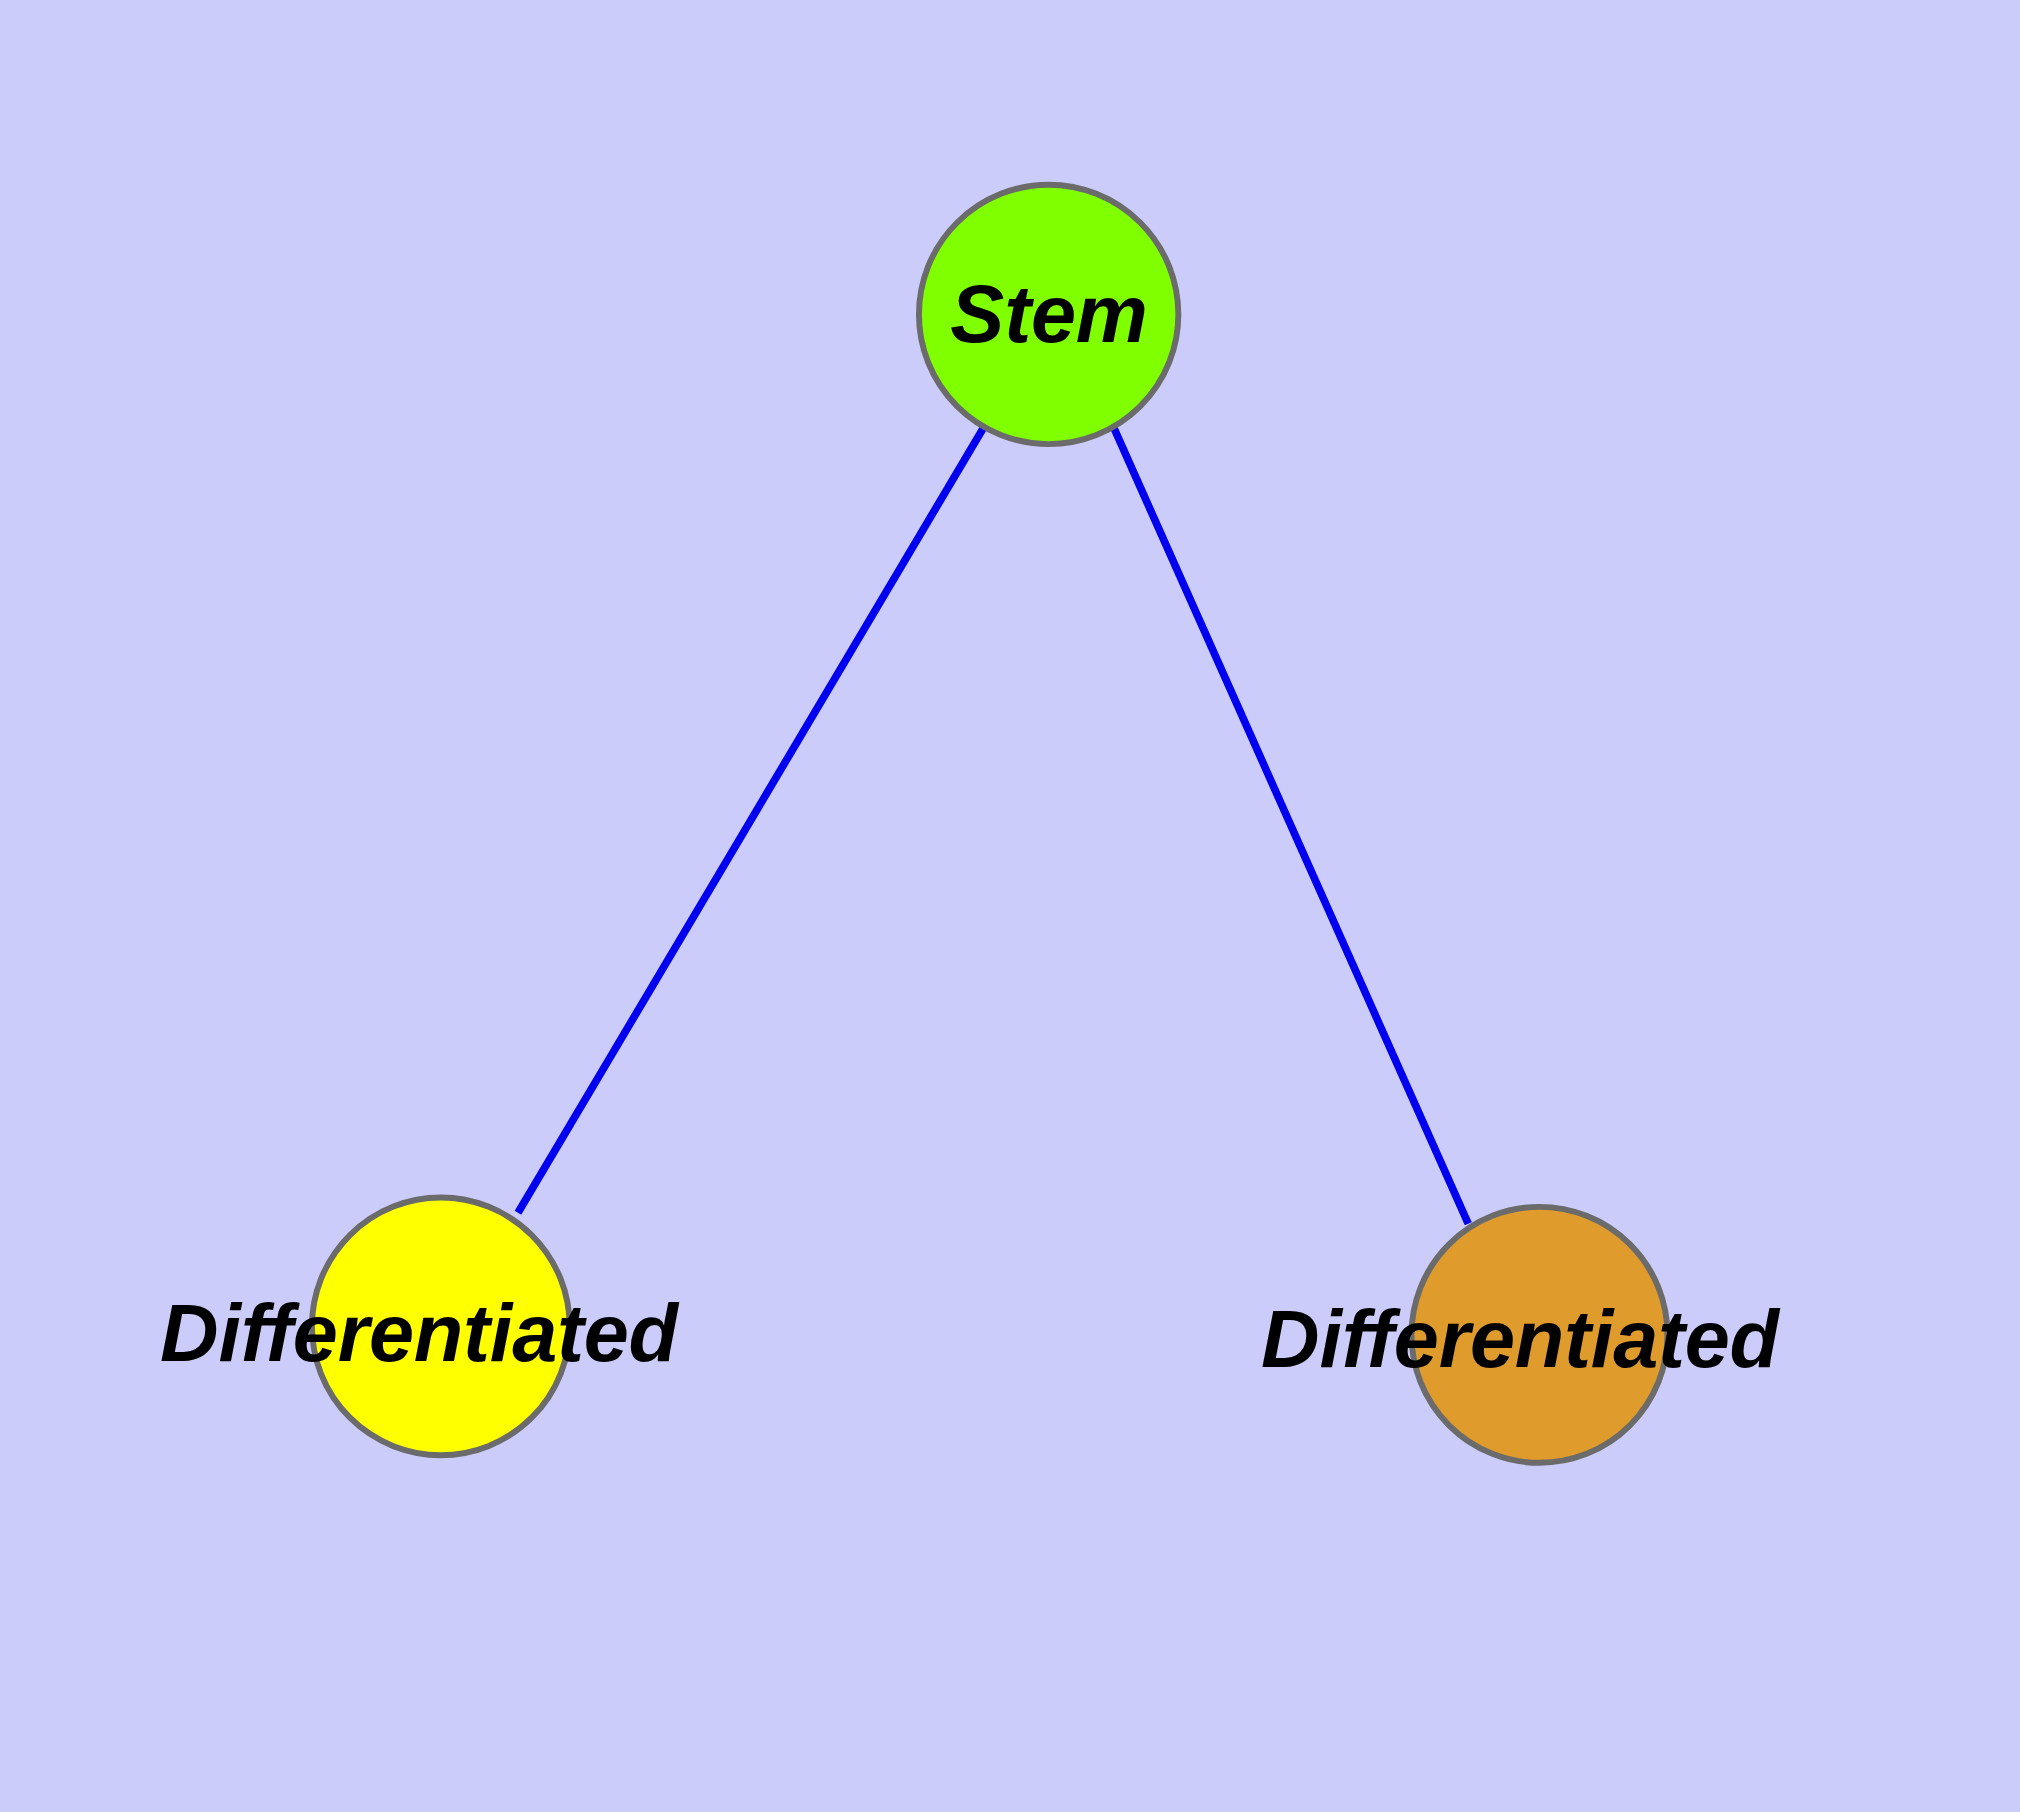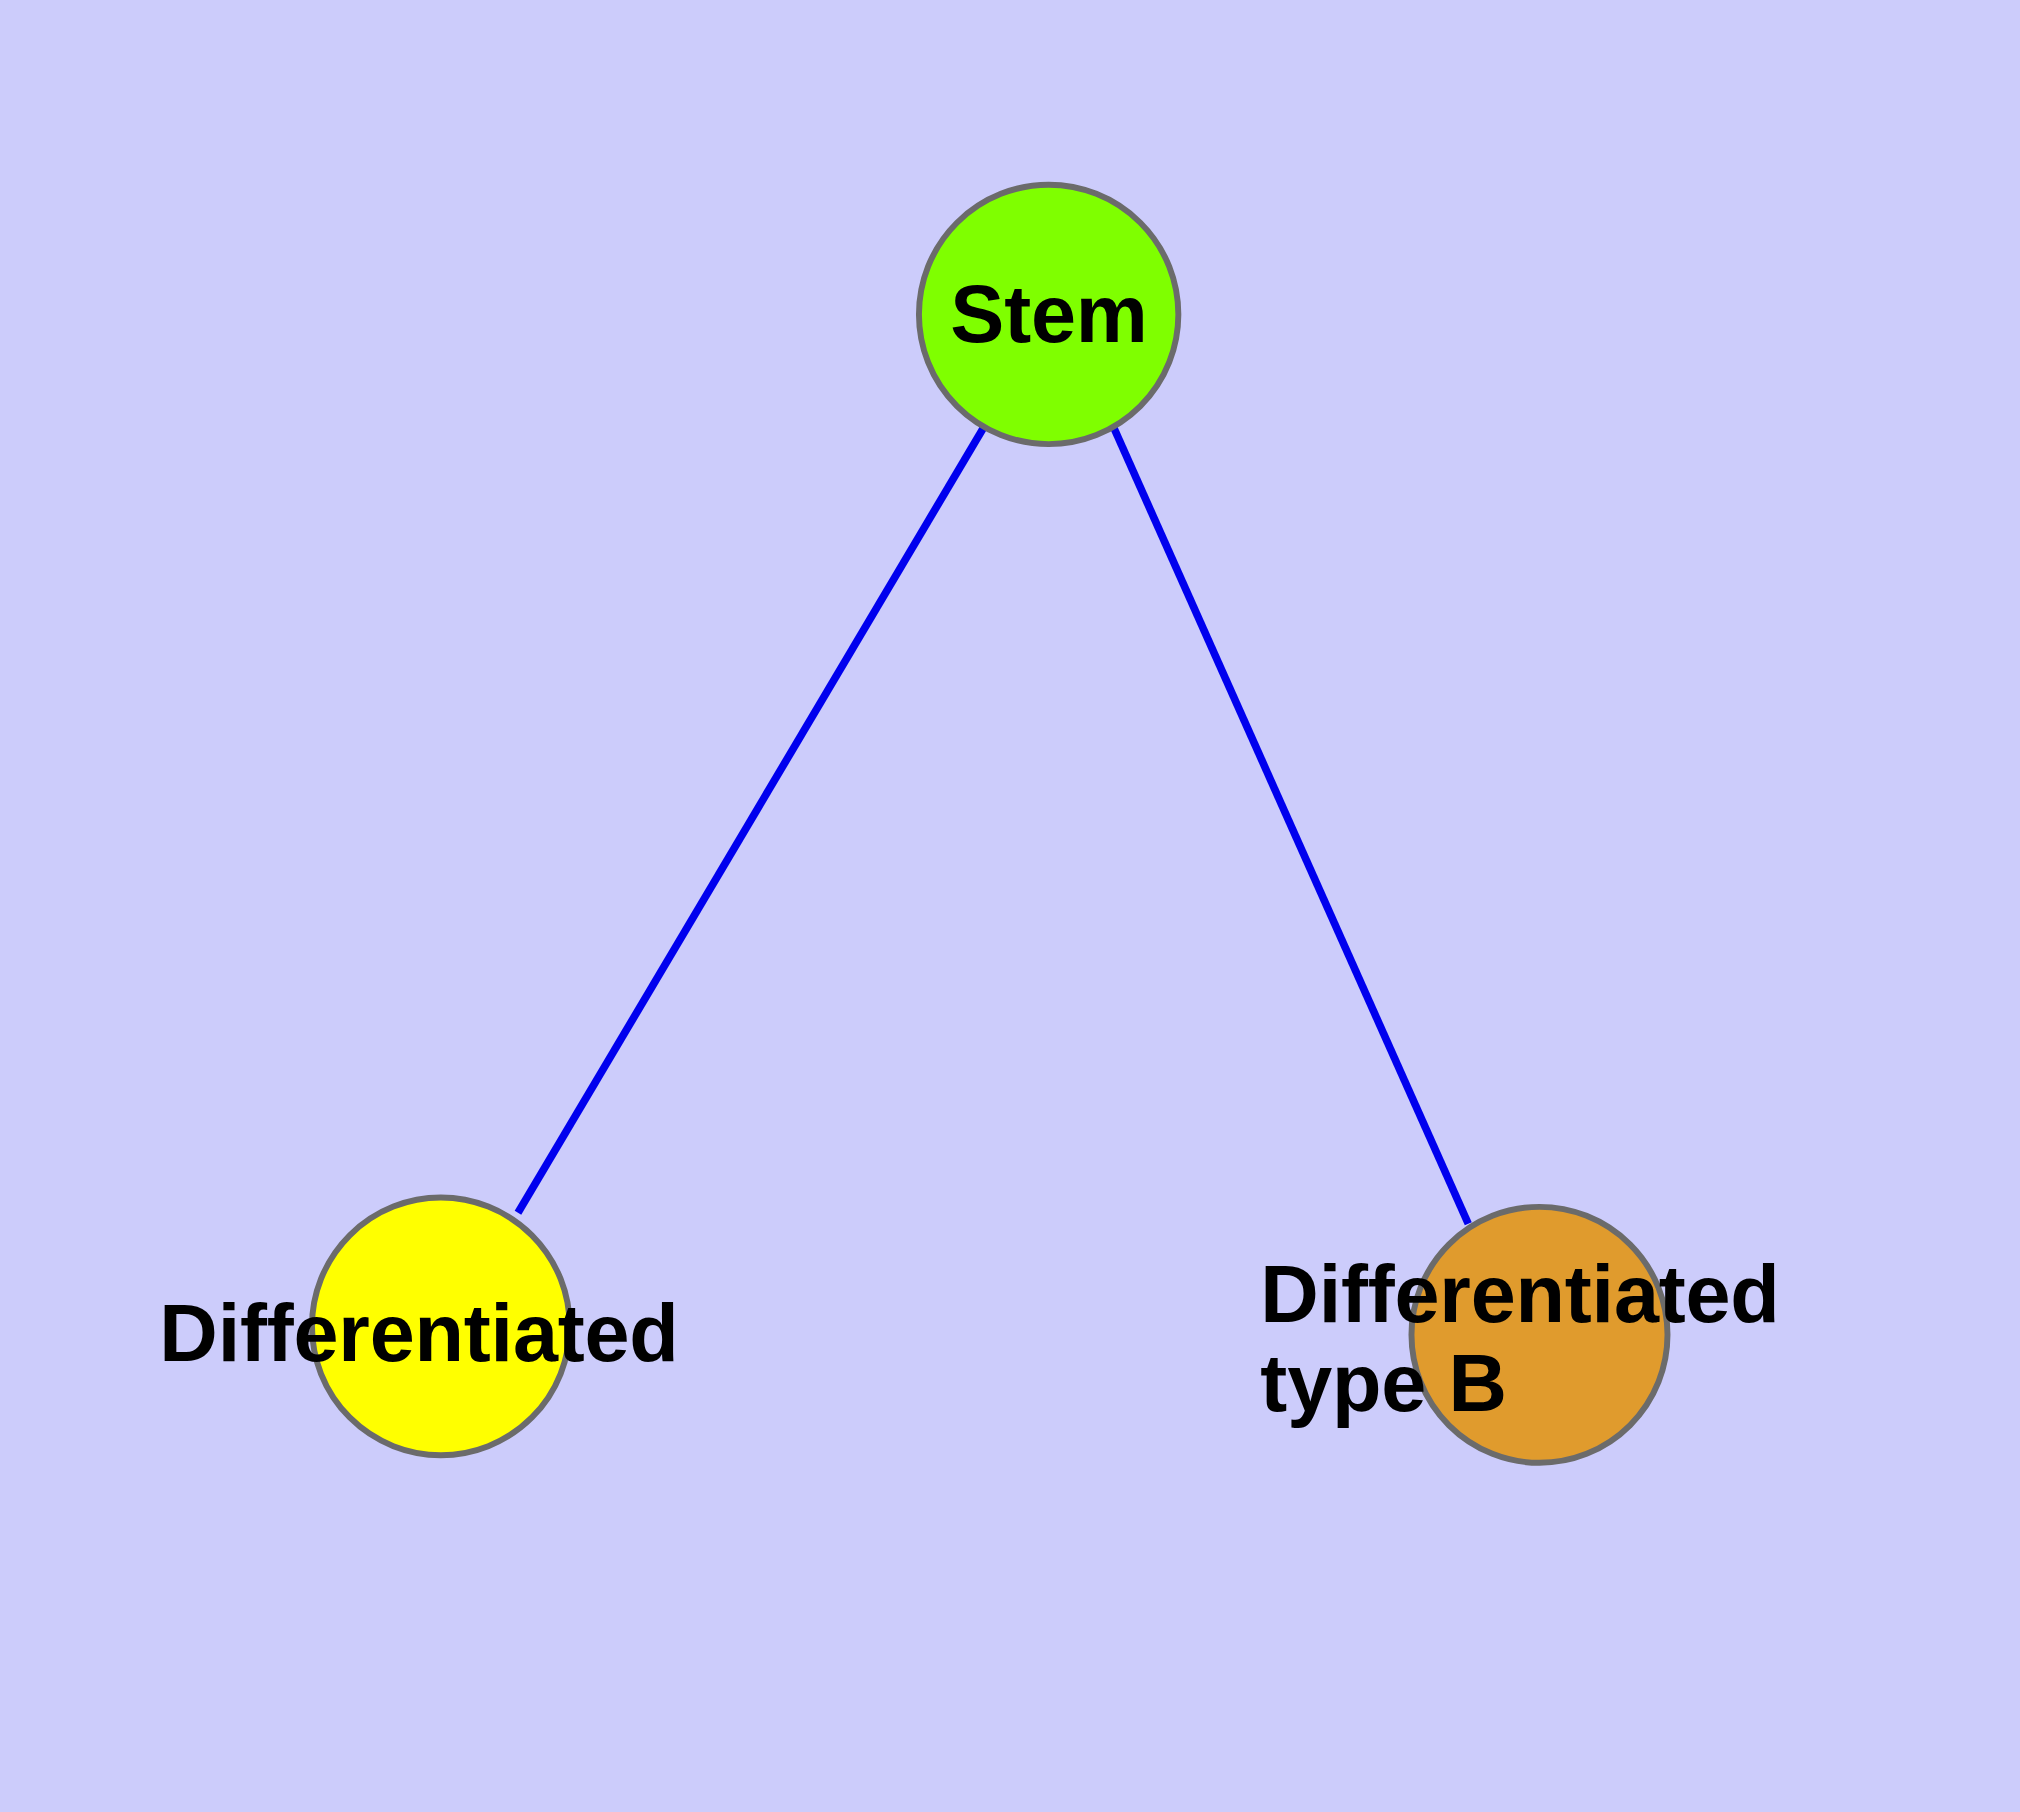--- a/index.html
+++ b/index.html
@@ -24,25 +24,26 @@
     height: 1812px;
     display: block;
   }
   .node-label {
     position: absolute;
     color: #000000;
     font-family: "Liberation Sans", sans-serif;
     font-weight: bold;
     font-size: 81px;
     line-height: 89px;
-    text-align: left;
+    text-align: right;
     white-space: pre;
     transform: translate(-50%, -50%);
     letter-spacing: -0.2px;
     pointer-events: none;
+    font-style: italic;
   }
   .edge-line {
     stroke-linecap: butt;
   }
 </style>
 </head>
 <body>
 
 <div id="canvas" style="width: 2021px; height: 1812px; background: rgb(204, 204, 251);">
 
@@ -54,17 +55,17 @@
     <g id="nodes-layer">
         <circle cx="1237" cy="371" r="153" fill="#7fff00" stroke="#6b6b6b" stroke-width="7"></circle>
         <circle cx="520" cy="1565" r="152" fill="#ffff00" stroke="#6b6b6b" stroke-width="7"></circle>
         <circle cx="1816" cy="1575" r="151" fill="#e09b2d" stroke="#6b6b6b" stroke-width="7"></circle>
       </g>
   </svg>
 
   <div id="labels-layer">
       <div class="node-label" style="left: 1049px; top: 314px; color: rgb(0, 0, 0); font-size: 81px;"><span>Stem</span></div>
       <div class="node-label" style="left: 419px; top: 1333px; color: rgb(0, 0, 0); font-size: 81px;"><span>Differentiated</span><br></div>
-      <div class="node-label" style="left: 1520px; top: 1339px; color: rgb(0, 0, 0); font-size: 81px;"><span>Differentiated</span><br><span>type B</span></div>
+      <div class="node-label" style="left: 1520px; top: 1339px; color: rgb(0, 0, 0); font-size: 81px;"><span>Differentiated</span><br></div>
     </div>
 
 </div>
 
 
 </body></html>

